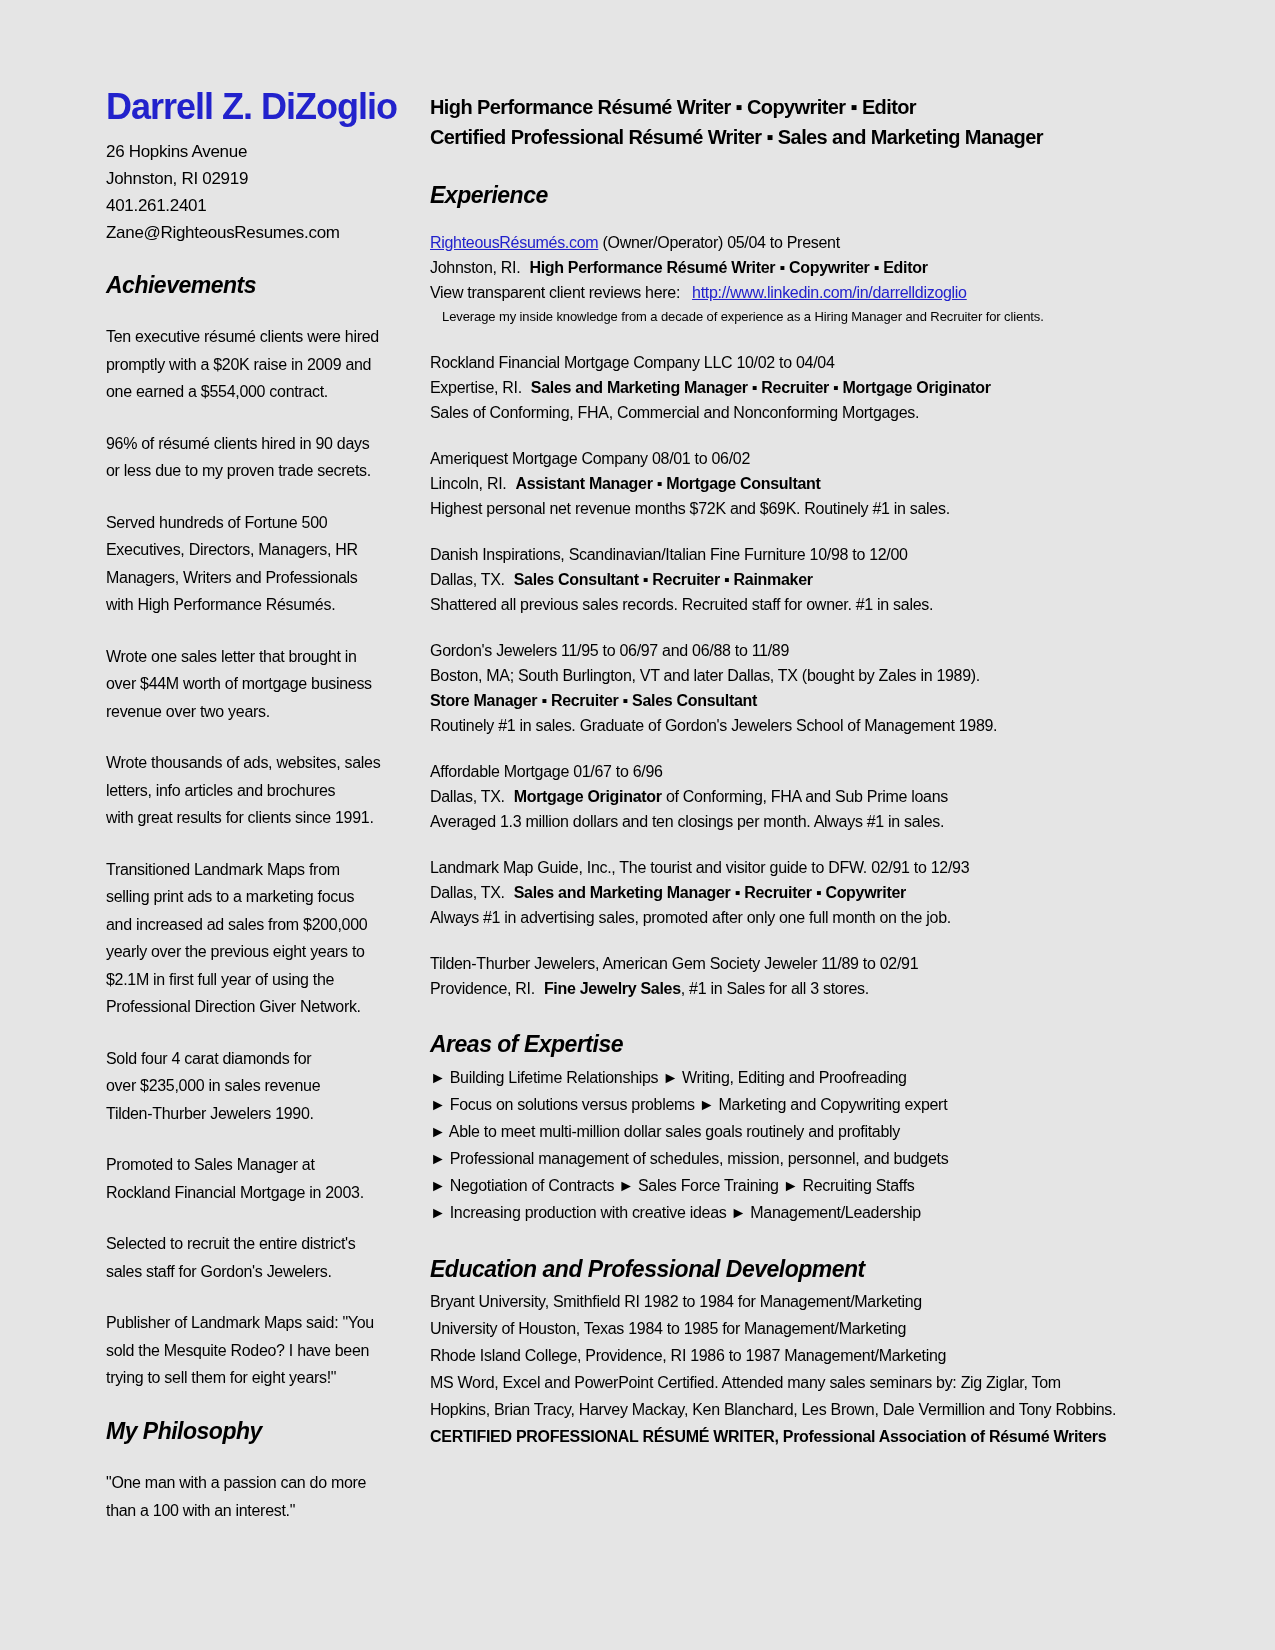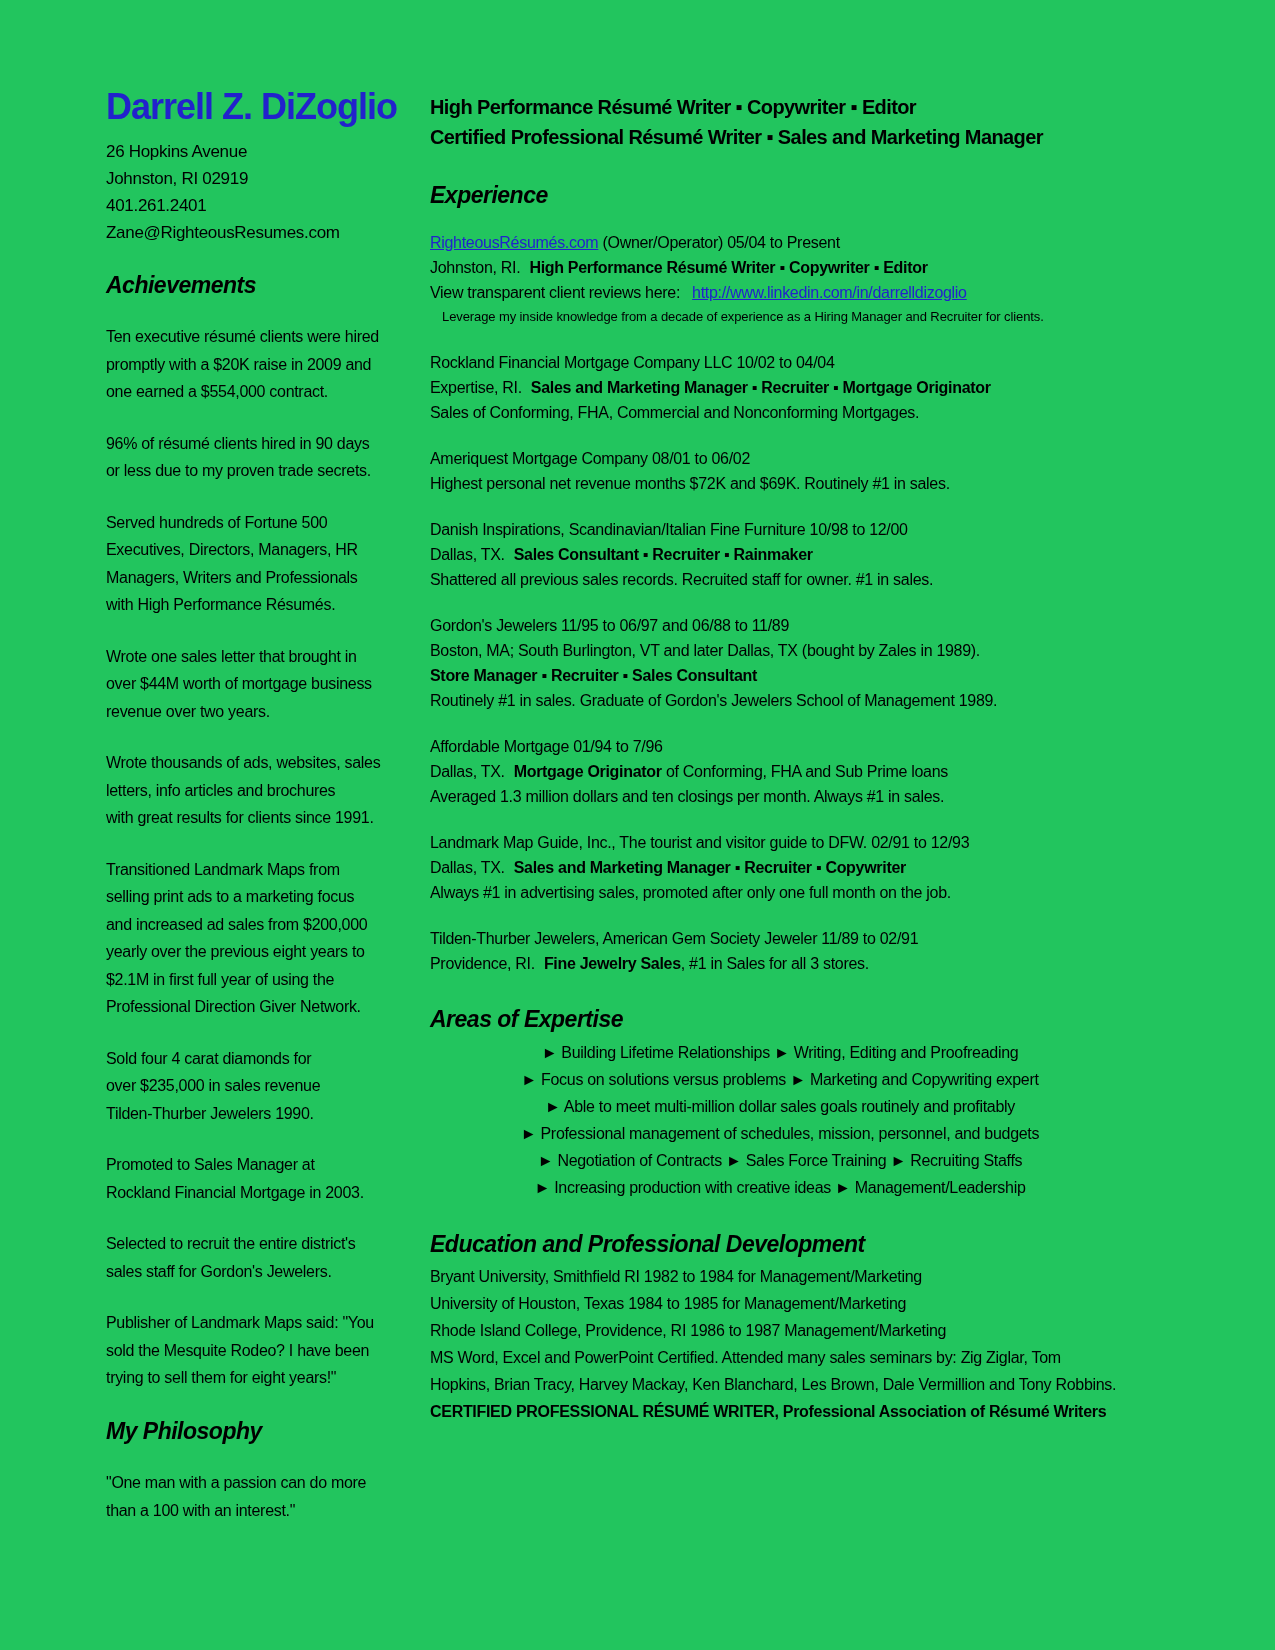--- a/index.html
+++ b/index.html
@@ -1,21 +1,21 @@
 <!DOCTYPE html>
 <html><head>
 <meta charset="utf-8">
 <style>
   html, body { margin:0; padding:0; background:#ffffff; }
   body {
     width:1275px; height:1650px;
     font-family:"Liberation Sans", sans-serif;
     color:#000000;
   }
-  .page { position:relative; width:1275px; height:1650px; overflow:hidden; background:#22c55e; }
+  .page { position:relative; width:1275px; height:1650px; overflow:hidden; background:#e5e5e5; }
 
   
   .col-left  { position:absolute; left:106px; top:88px;  width:332px; letter-spacing:-0.3px; }
   .col-right { position:absolute; left:430px; top:92px;  width:700px; letter-spacing:-0.3px; }
 
   h1.name {
     font-size:36px; line-height:1.05; font-weight:bold;
     color:#2222cc; margin:0 0 12px 0; letter-spacing:-1px;
   }
   .addr { font-size:17px; line-height:27px; }
@@ -36,21 +36,21 @@
 
   .job { margin-bottom:21px; font-size:16px; }
   .row { line-height:25px; }
   .jtitle { font-weight:bold; margin-left:9px; }
   .jtitle-solo { font-weight:bold; }
   .note { font-size:13px; line-height:24px; letter-spacing:-0.1px;margin-left:12px; }
 
   a.link { color:#2222cc; text-decoration:underline; cursor:pointer; }
   .reviews-gap { margin-left:12px; }
 
-  .exp-item { font-size:16px; line-height:27px;text-align:center; }
+  .exp-item { font-size:16px; line-height:27px; }
 
   .edu-line { font-size:16px; line-height:27px; }
   .cert { font-weight:bold; }
   .closing { white-space:pre-line; }
 </style>
 </head>
 <body>
 
 <div class="page">
 
@@ -125,40 +125,43 @@
     <div class="job">
       <div class="row">Rockland Financial Mortgage Company LLC  10/02 to 04/04</div>
       <div class="row">
         <span>Expertise, RI.</span><span class="jtitle">Sales and Marketing Manager ▪ Recruiter ▪ Mortgage Originator</span>
       </div>
       <div class="row">Sales of Conforming, FHA, Commercial and Nonconforming Mortgages.</div>
     </div>
 
     <div class="job">
       <div class="row">Ameriquest Mortgage Company  08/01 to 06/02</div>
+      <div class="row">
+        <span>Lincoln, RI.</span><span class="jtitle">Assistant Manager ▪ Mortgage Consultant</span>
+      </div>
       <div class="row">Highest personal net revenue months $72K and $69K.  Routinely #1 in sales.</div>
     </div>
 
     <div class="job">
       <div class="row">Danish Inspirations, Scandinavian/Italian Fine Furniture  10/98 to 12/00</div>
       <div class="row">
         <span>Dallas, TX.</span><span class="jtitle">Sales Consultant ▪ Recruiter ▪ Rainmaker</span>
       </div>
       <div class="row">Shattered all previous sales records.  Recruited staff for owner.  #1 in sales.</div>
     </div>
 
     <div class="job">
       <div class="row">Gordon's Jewelers  11/95 to 06/97 and 06/88 to 11/89</div>
       <div class="row">Boston, MA; South Burlington, VT and later Dallas, TX (bought by Zales in 1989).</div>
       <div class="row jtitle-solo">Store Manager ▪ Recruiter ▪ Sales Consultant</div>
       <div class="row">Routinely #1 in sales.  Graduate of Gordon's Jewelers School of Management 1989.</div>
     </div>
 
     <div class="job">
-      <div class="row">Affordable Mortgage  01/94 to 7/96</div>
+      <div class="row">Affordable Mortgage  01/67 to 6/96</div>
       <div class="row">
         <span>Dallas, TX.</span><span class="jtitle">Mortgage Originator</span><span> of Conforming, FHA and Sub Prime loans</span>
       </div>
       <div class="row">Averaged 1.3 million dollars and ten closings per month.  Always #1 in sales.</div>
     </div>
 
     <div class="job">
       <div class="row">Landmark Map Guide, Inc., The tourist and visitor guide to DFW.  02/91 to 12/93</div>
       <div class="row">
         <span>Dallas, TX.</span><span class="jtitle">Sales and Marketing Manager ▪ Recruiter ▪ Copywriter</span>

